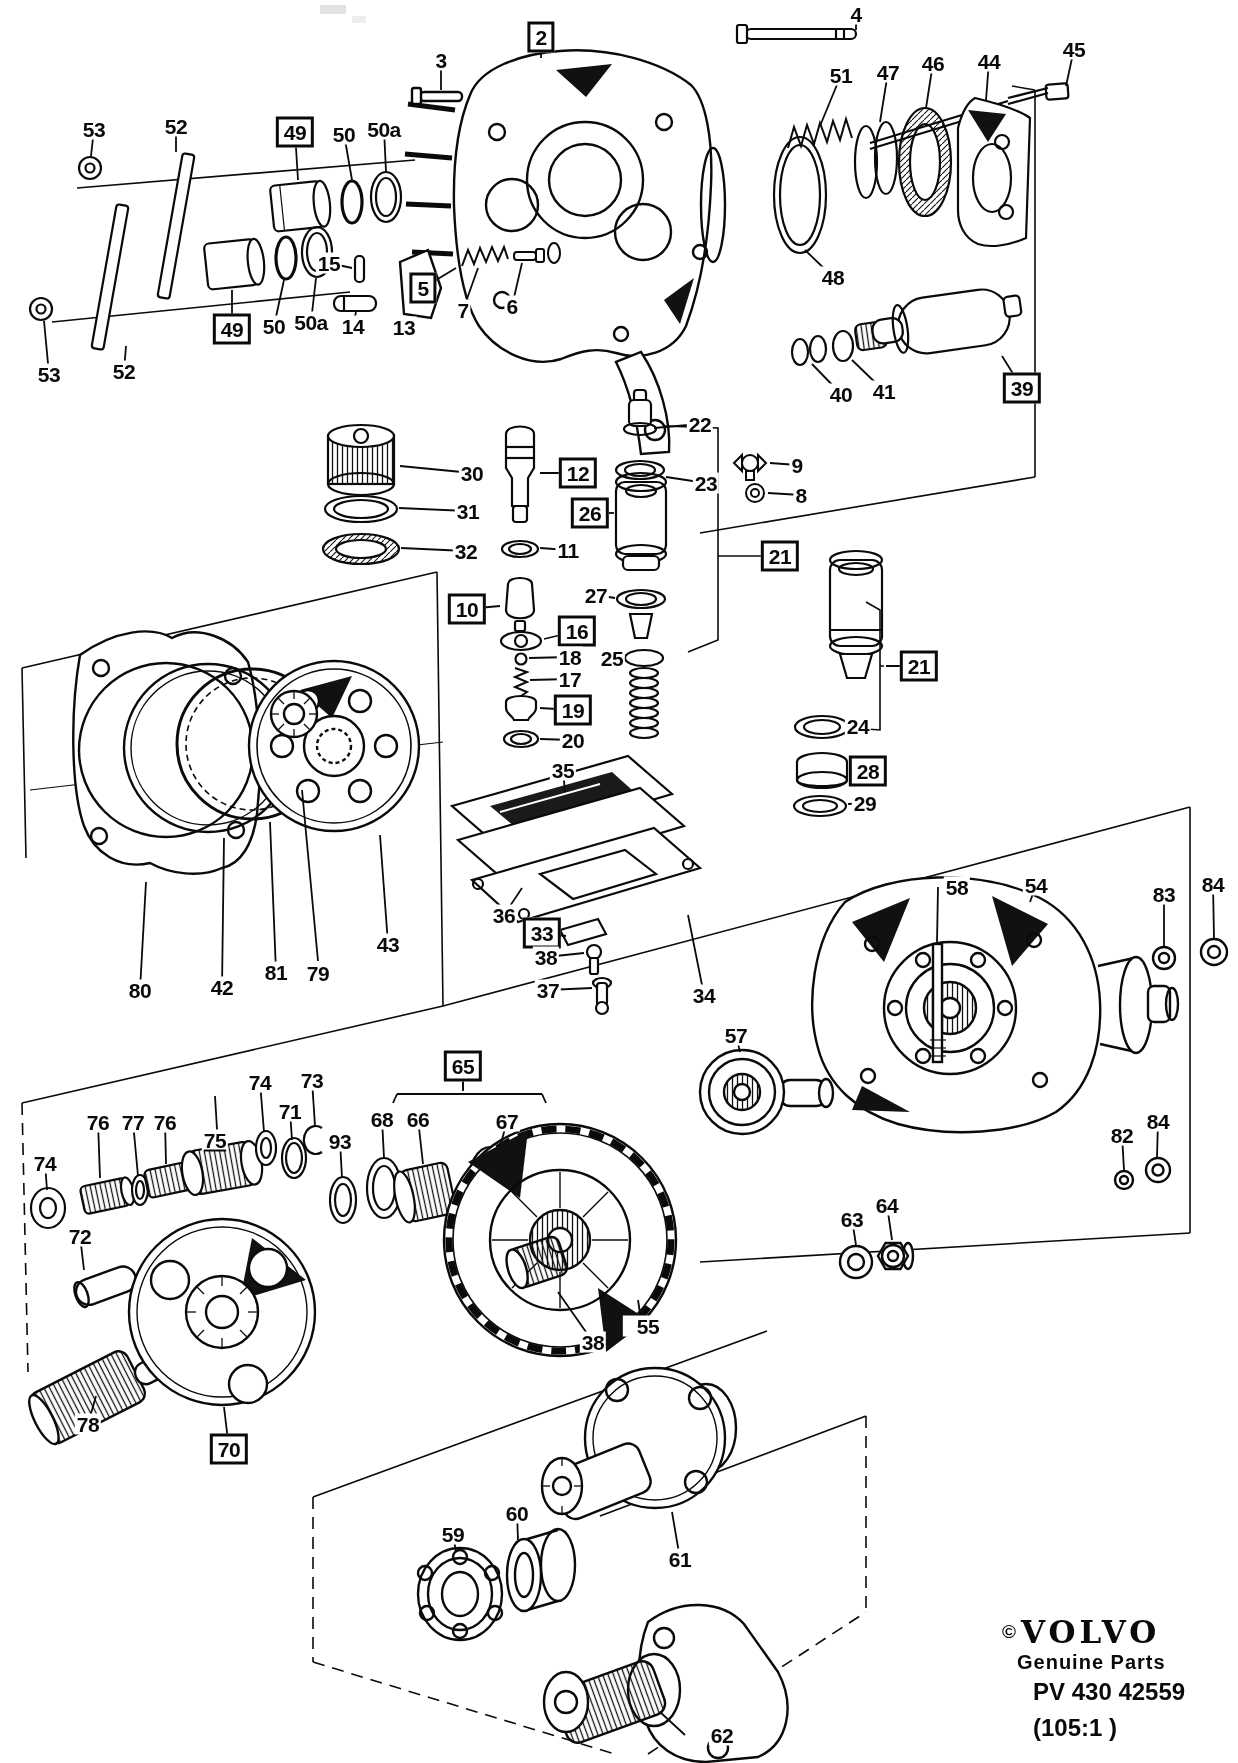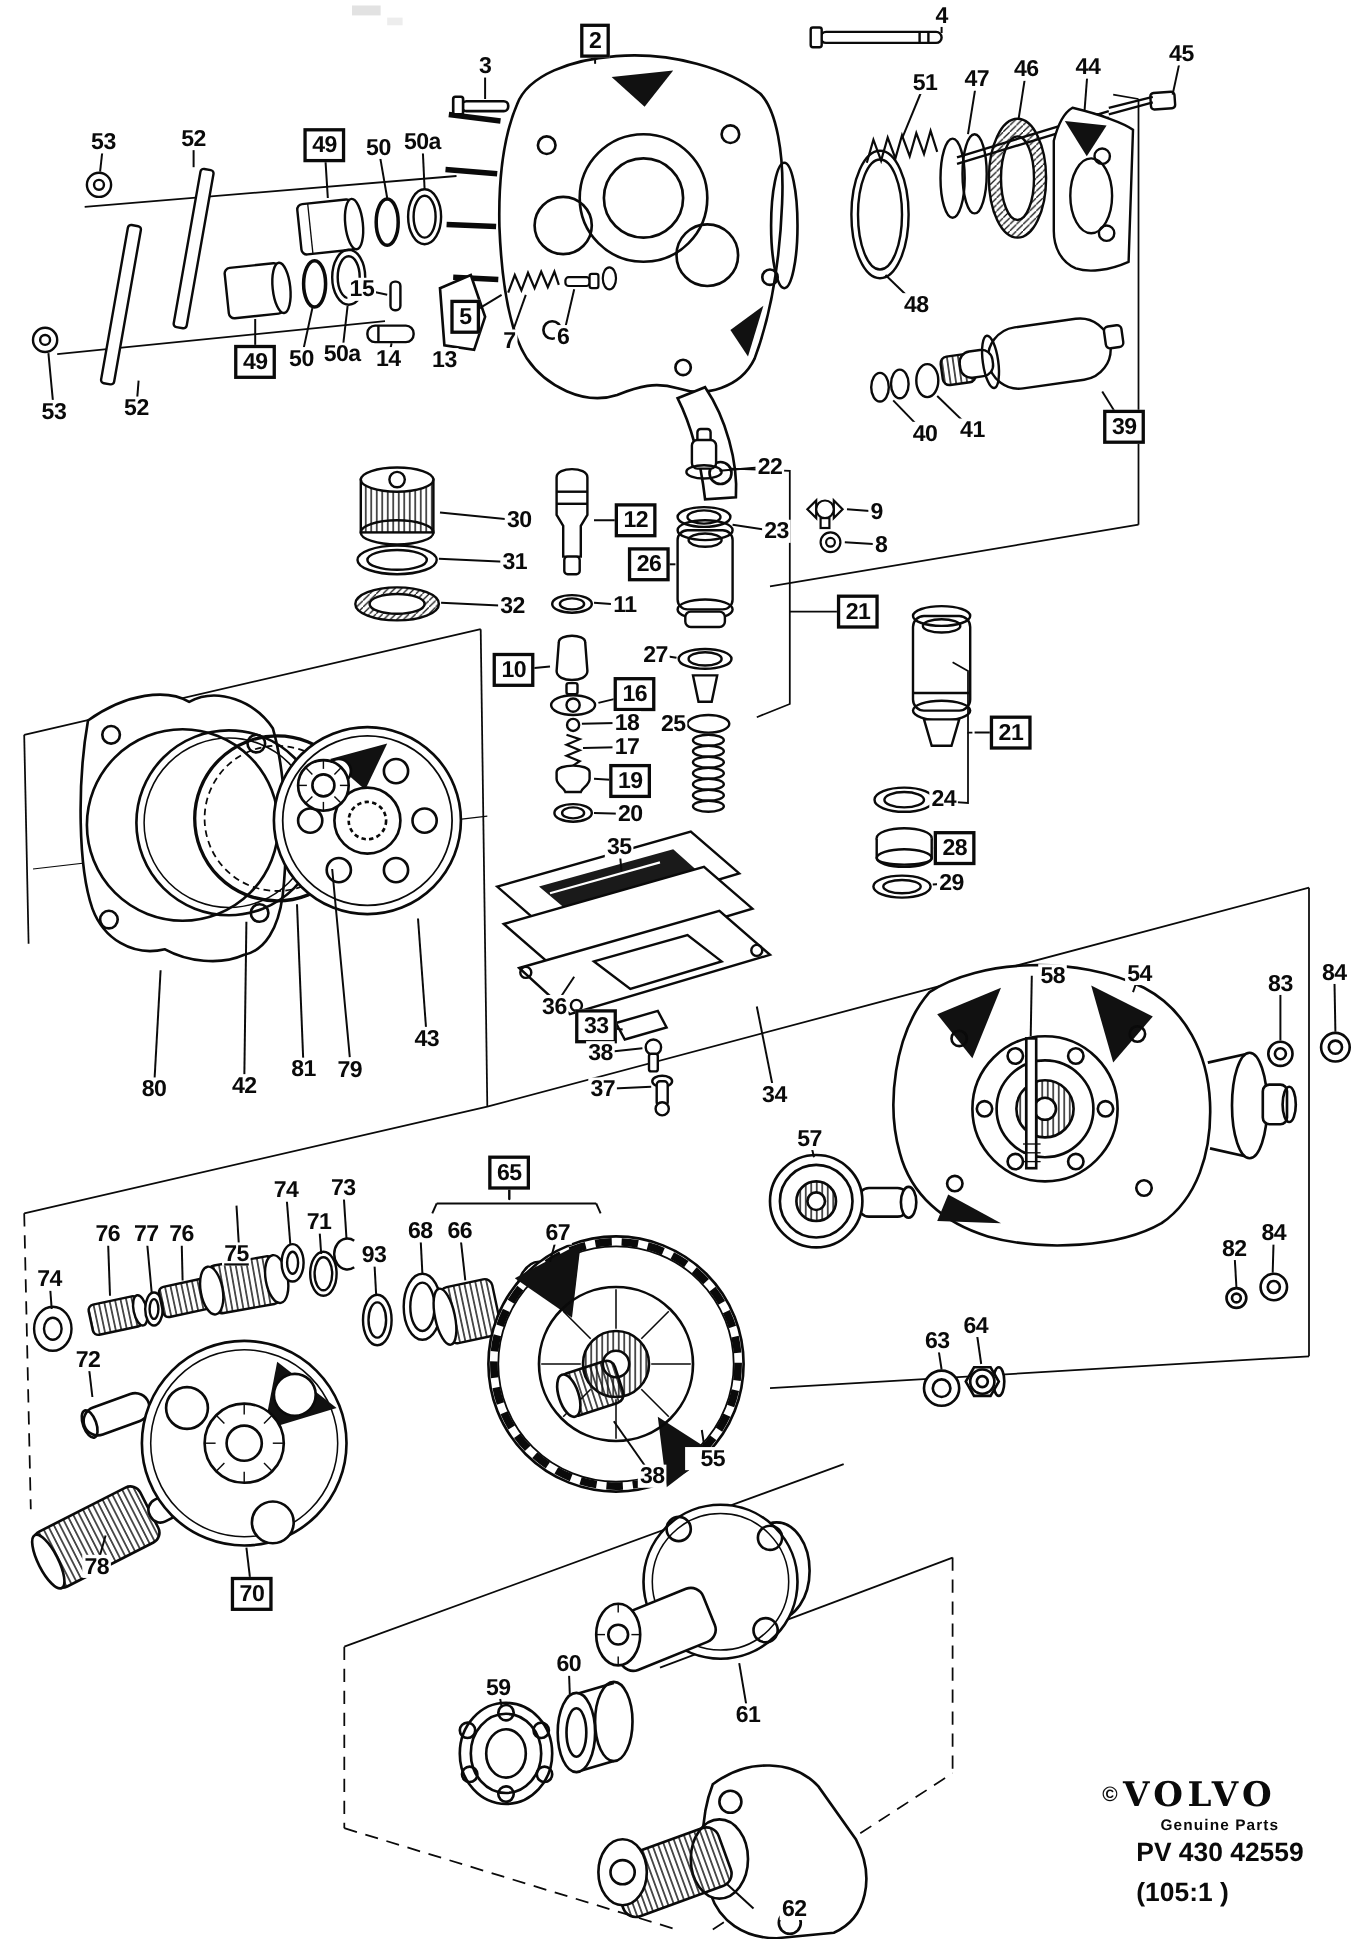--- a/index.html
+++ b/index.html
@@ -13,21 +13,21 @@
   .callout{
     position:absolute;transform:translate(-50%,-50%);
     font-weight:bold;font-size:21px;line-height:1;white-space:nowrap;
     background:#fff;padding:0 2px;color:#0a0a0a;letter-spacing:-0.5px;
   }
   .callout.boxed{border:3px solid #0a0a0a;padding:2px 5px;}
   .brand{position:absolute;left:1002px;top:1614px;width:230px;color:#0a0a0a;}
   .brand .logo-row{display:flex;align-items:center;gap:5px;}
   .brand .copyright{font-size:19px;font-weight:bold;}
   .brand .volvo{font-family:"DejaVu Serif",serif;font-weight:bold;font-size:31px;letter-spacing:4px;}
-  .brand .genuine{font-size:14px;font-weight:bold;letter-spacing:1px;margin-left:53px;margin-top:1px;}
+  .brand .genuine{font-size:20px;font-weight:bold;letter-spacing:1px;margin-left:15px;margin-top:1px;}
   .brand .pn{font-size:24px;font-weight:bold;margin-left:31px;margin-top:4px;}
   .brand .scale{font-size:24px;font-weight:bold;margin-left:31px;margin-top:8px;}
 </style>
 </head>
 <body>
 
 <div class="stage">
 
 <svg class="drawing" width="1238" height="1763" viewBox="0 0 1238 1763" xmlns="http://www.w3.org/2000/svg">
 <defs>

